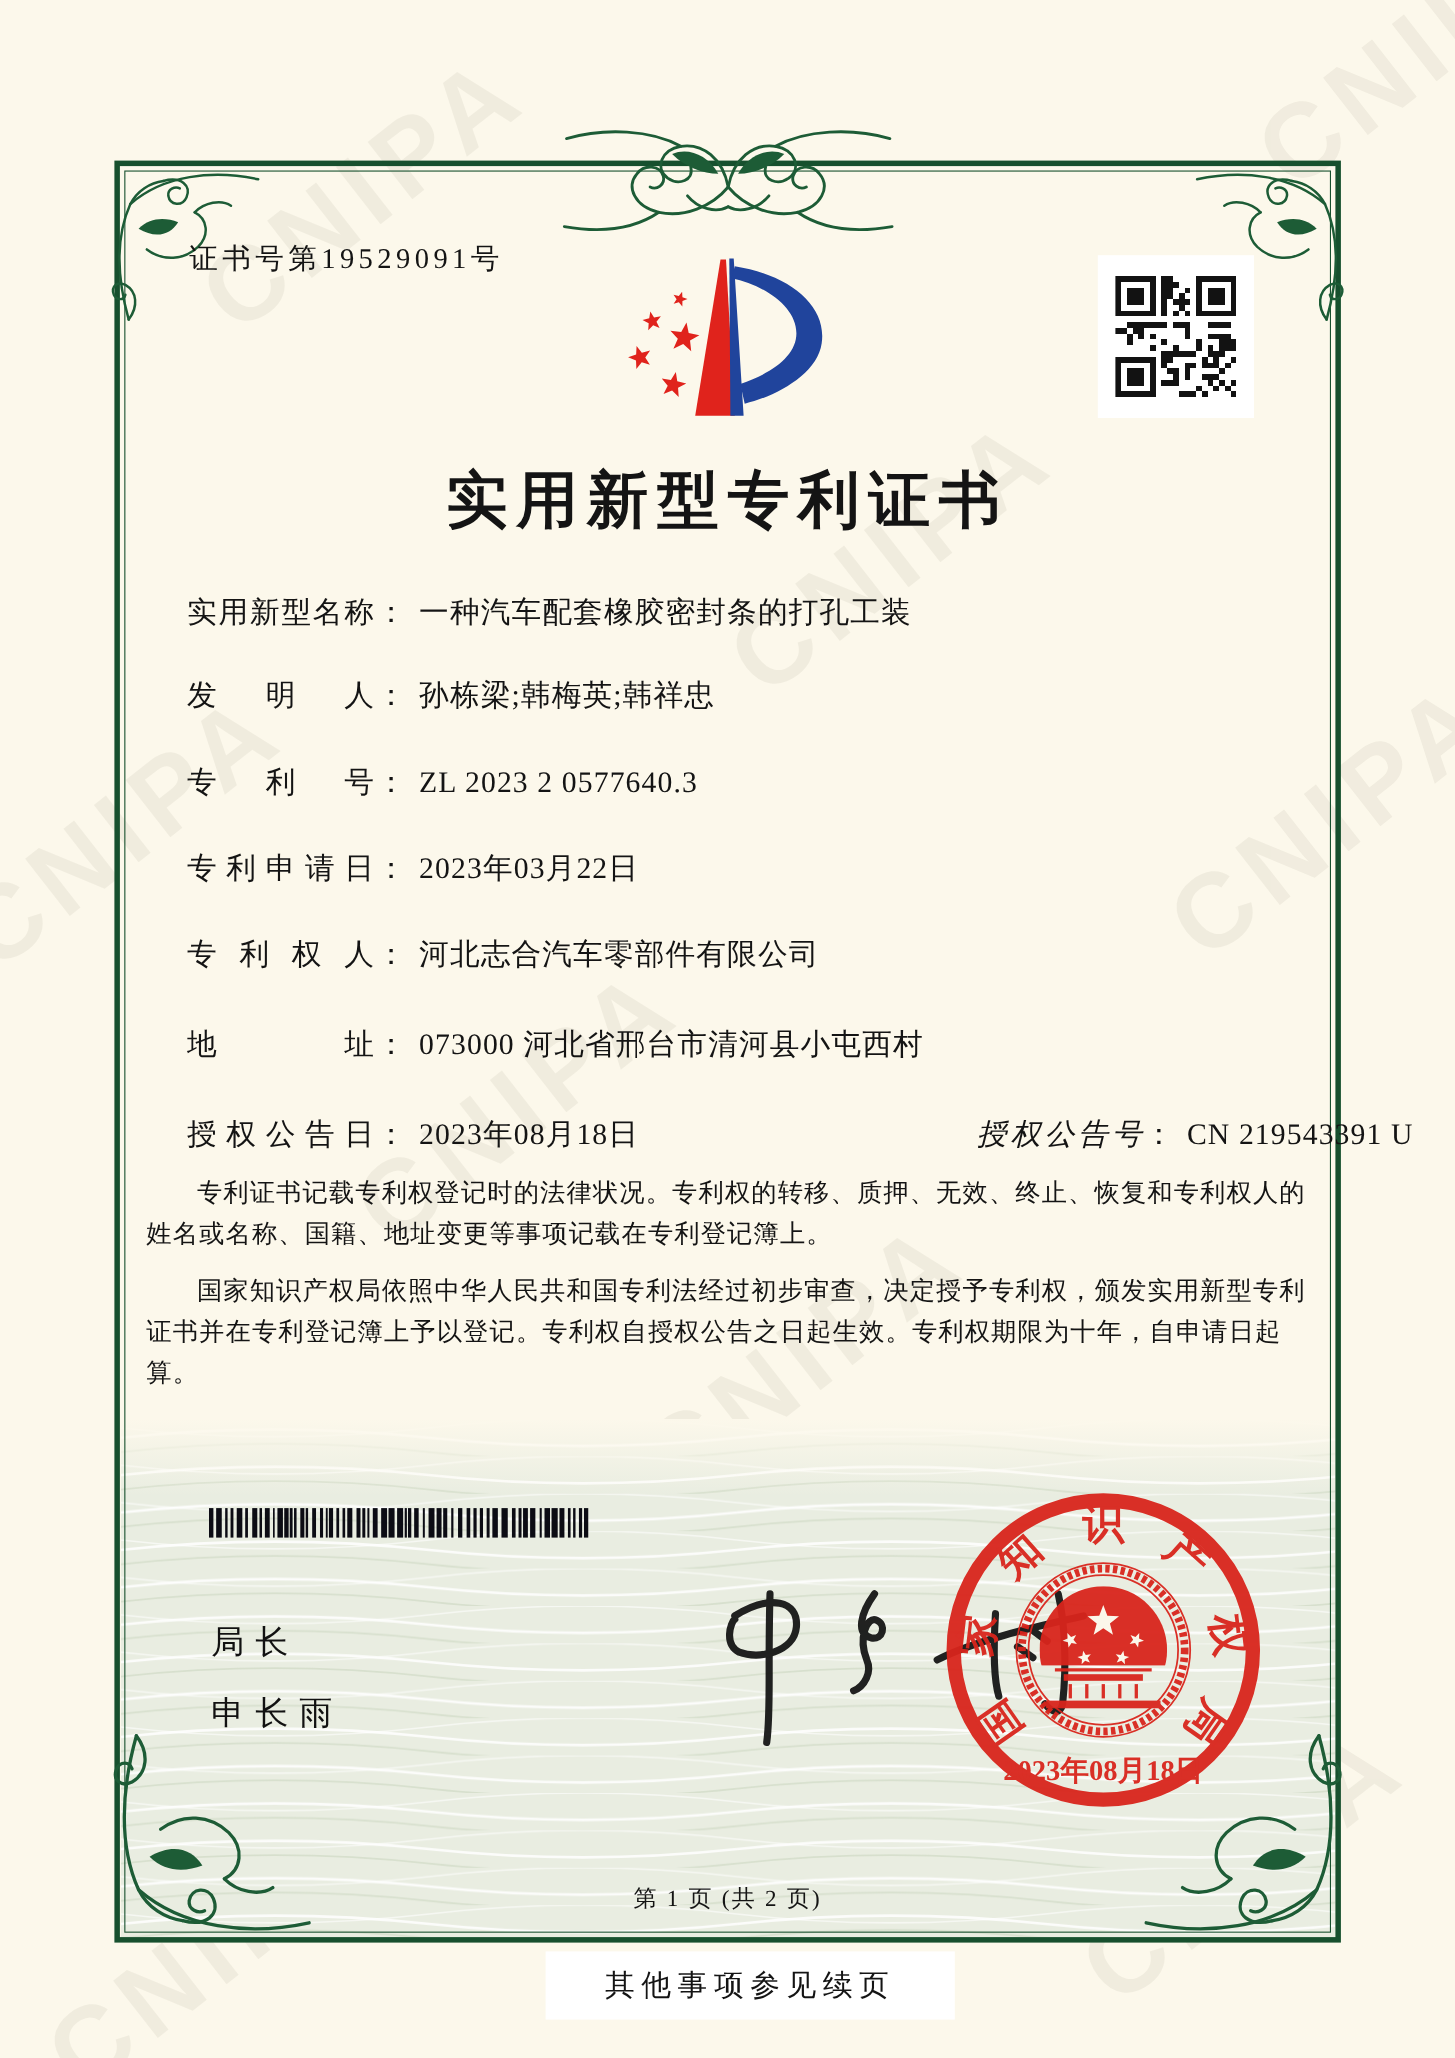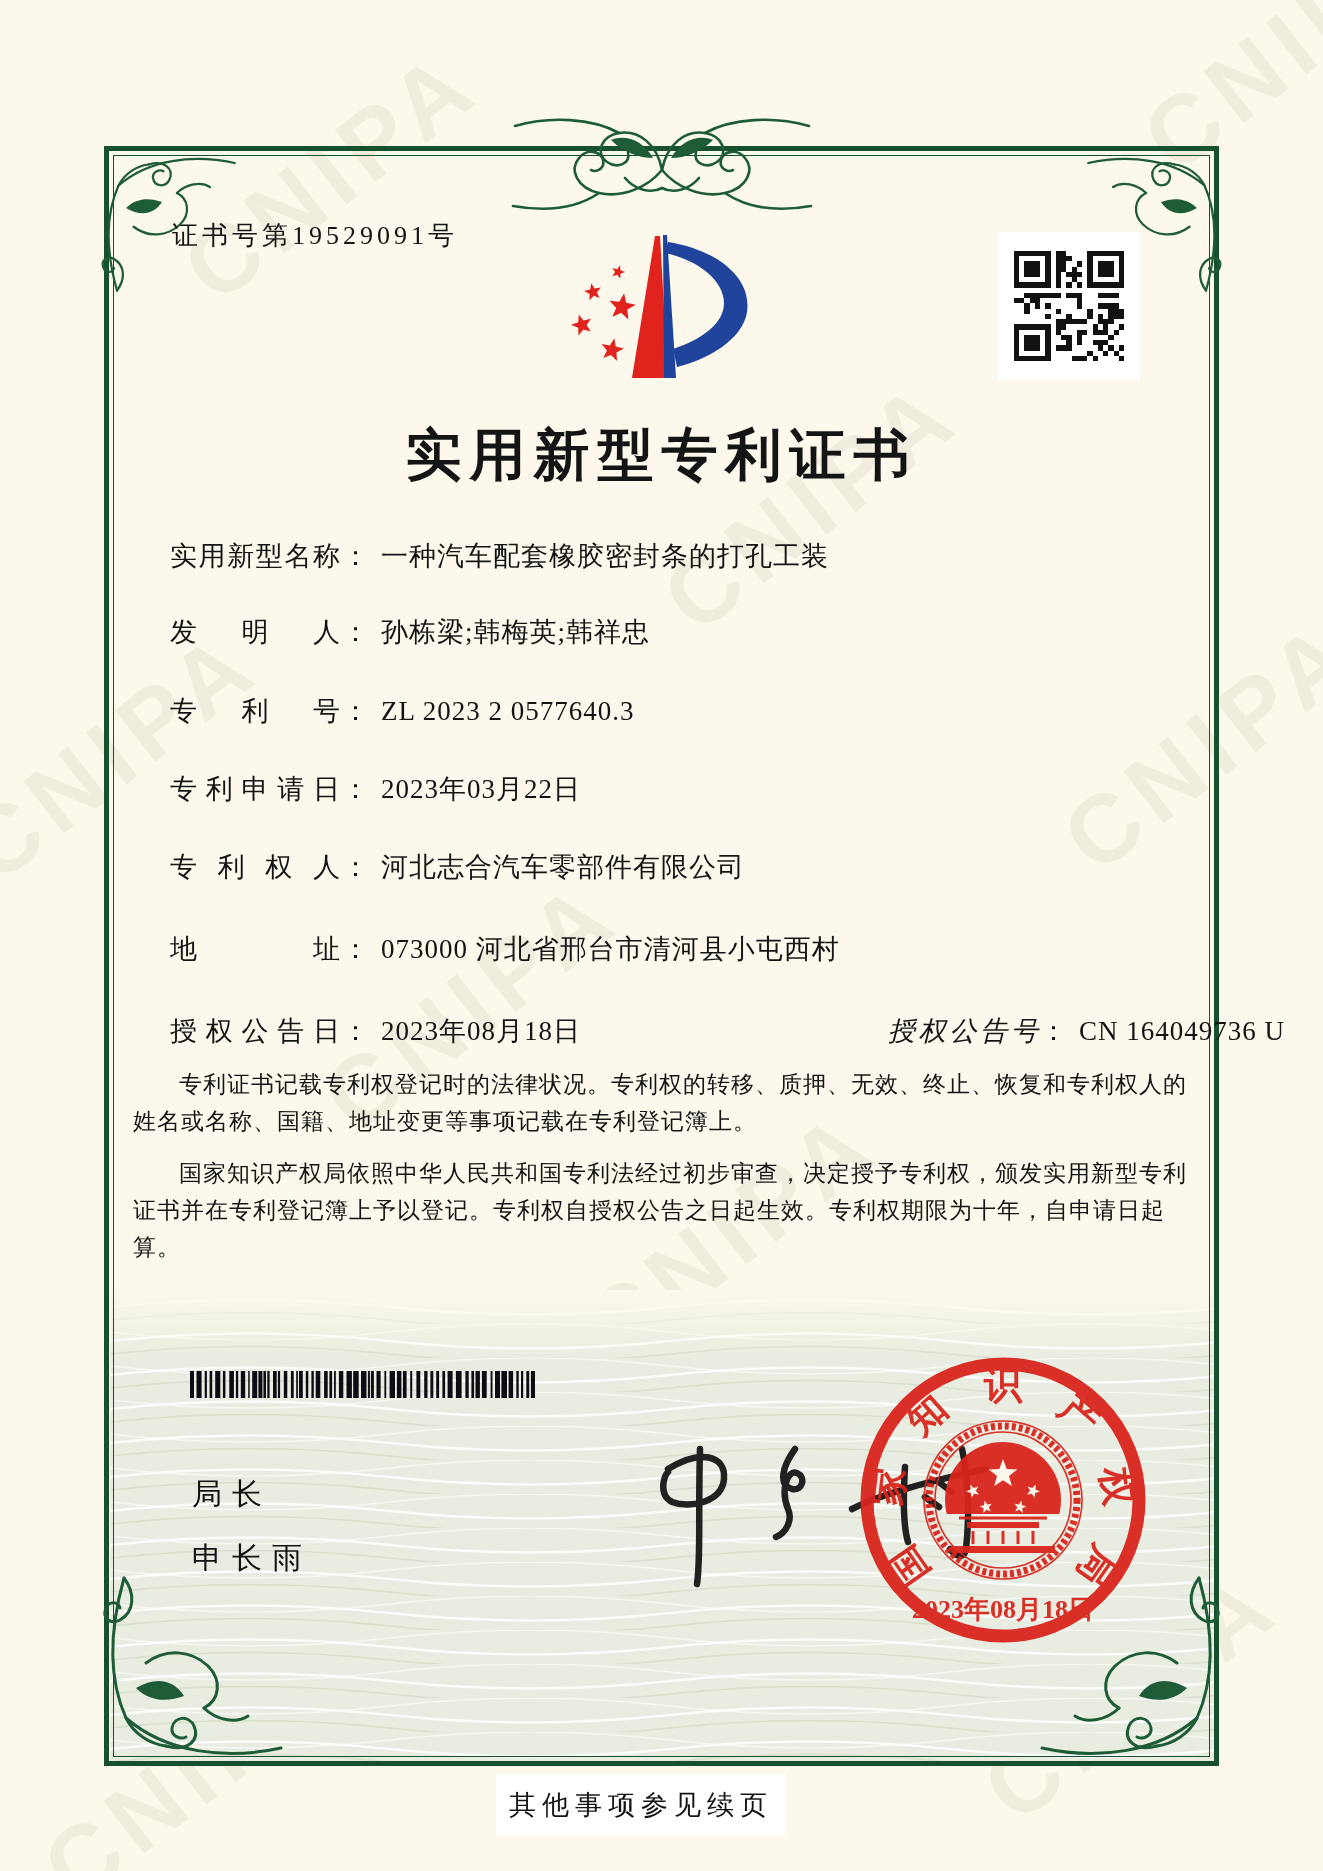--- a/index.html
+++ b/index.html
@@ -44,21 +44,21 @@
     font-size:23px; line-height:37px; letter-spacing:1px;}
   .paras p{margin:0 0 15px 0; text-indent:2em;}
   .barcode{position:absolute; left:190px; top:1371px; z-index:5;}
   .director{position:absolute; left:192px; top:1462px; z-index:6;
     font-family:"Liberation Sans","DejaVu Sans",sans-serif; font-weight:normal;
     font-size:30px; letter-spacing:10px; line-height:64px; color:#111;}
   .signature{position:absolute; left:560px; top:1412px; z-index:6;}
   .seal{position:absolute; left:853px; top:1350px; z-index:7; opacity:.95;}
   .footer-page{position:absolute; left:0; top:1712px; width:100%; text-align:center;
     font-size:21px; letter-spacing:2px; z-index:5;}
-  .footer-strip{position:absolute; left:496px; top:1774px; width:290px; height:62px;
+  .footer-strip{position:absolute; left:496px; top:1774px; width:372px; height:62px;
     background:#ffffff; display:flex; align-items:center; justify-content:center; z-index:5;}
   .footer-strip span{font-size:27px; letter-spacing:6px;}
 </style>
 </head>
 <body>
 
 <div class="page">
 
   <span class="wm" style="left:160px; top:120px;">CNIPA</span>
   <span class="wm" style="left:1120px; top:-10px;">CNIPA</span>
@@ -363,21 +363,21 @@
   <div class="field-row" style="top:849px;">
     <span class="flabel">专利权人</span><span class="fcolon">：</span><span class="fvalue">河北志合汽车零部件有限公司</span>
   </div>
   <div class="field-row" style="top:931px;">
     <span class="flabel">地址</span><span class="fcolon">：</span><span class="fvalue">073000 河北省邢台市清河县小屯西村</span>
   </div>
 
   <div class="field-row" style="top:1013px;">
     <span class="flabel">授权公告日</span><span class="fcolon">：</span><span class="fvalue">2023年08月18日</span>
     <span class="grant2">
-      <span class="flabel">授权公告号</span><span class="fcolon">：</span><span class="fvalue">CN 164049736 U</span>
+      <span class="flabel">授权公告号</span><span class="fcolon">：</span><span class="fvalue">CN 219543391 U</span>
     </span>
   </div>
 
   <div class="paras">
     <p>专利证书记载专利权登记时的法律状况。专利权的转移、质押、无效、终止、恢复和专利权人的姓名或名称、国籍、地址变更等事项记载在专利登记簿上。</p>
     <p>国家知识产权局依照中华人民共和国专利法经过初步审查，决定授予专利权，颁发实用新型专利证书并在专利登记簿上予以登记。专利权自授权公告之日起生效。专利权期限为十年，自申请日起算。</p>
   </div>
 
   <svg class="barcode" id="barcodeSvg" width="345" height="27">
       <rect x="0.0" y="0" width="4.0" height="27" fill="#0c0c14"></rect>
@@ -491,17 +491,18 @@
         <text transform="rotate(-83.33333333333334) translate(0,-102)" text-anchor="middle" fill="#d9251c" font-size="38" font-weight="bold" font-family="'Liberation Serif','DejaVu Serif',serif">家</text>
         <text transform="rotate(-41.66666666666667) translate(0,-102)" text-anchor="middle" fill="#d9251c" font-size="38" font-weight="bold" font-family="'Liberation Serif','DejaVu Serif',serif">知</text>
         <text transform="rotate(0) translate(0,-102)" text-anchor="middle" fill="#d9251c" font-size="38" font-weight="bold" font-family="'Liberation Serif','DejaVu Serif',serif">识</text>
         <text transform="rotate(41.66666666666666) translate(0,-102)" text-anchor="middle" fill="#d9251c" font-size="38" font-weight="bold" font-family="'Liberation Serif','DejaVu Serif',serif">产</text>
         <text transform="rotate(83.33333333333331) translate(0,-102)" text-anchor="middle" fill="#d9251c" font-size="38" font-weight="bold" font-family="'Liberation Serif','DejaVu Serif',serif">权</text>
         <text transform="rotate(125) translate(0,-102)" text-anchor="middle" fill="#d9251c" font-size="38" font-weight="bold" font-family="'Liberation Serif','DejaVu Serif',serif">局</text>
       </g>
     <text id="sealDate" x="0" y="118" text-anchor="middle" fill="#d9251c" font-size="26" font-weight="bold" font-family="'Liberation Serif','DejaVu Serif',serif">2023年08月18日</text>
   </svg>
 
+  <div class="footer-page">第 1 页 (共 2 页)</div>
   <div class="footer-strip">
     <span>其他事项参见续页</span>
   </div>
 
 </div>
 
 </body></html>

